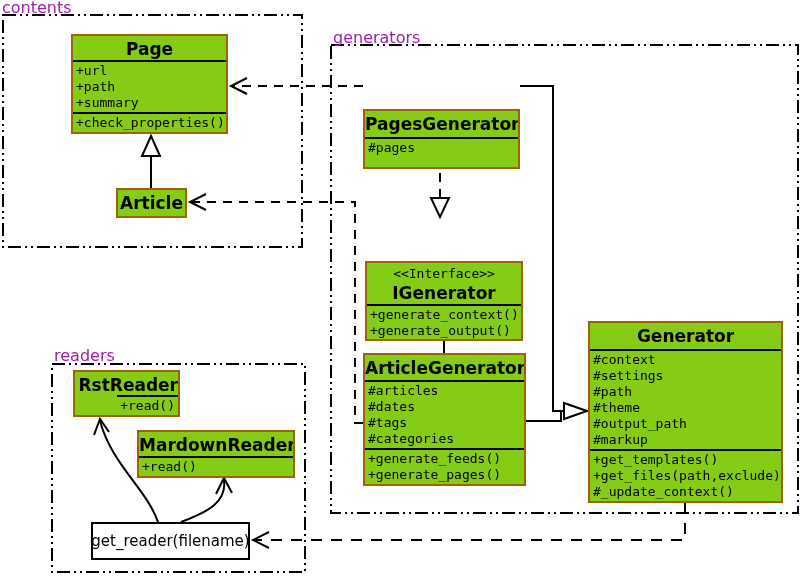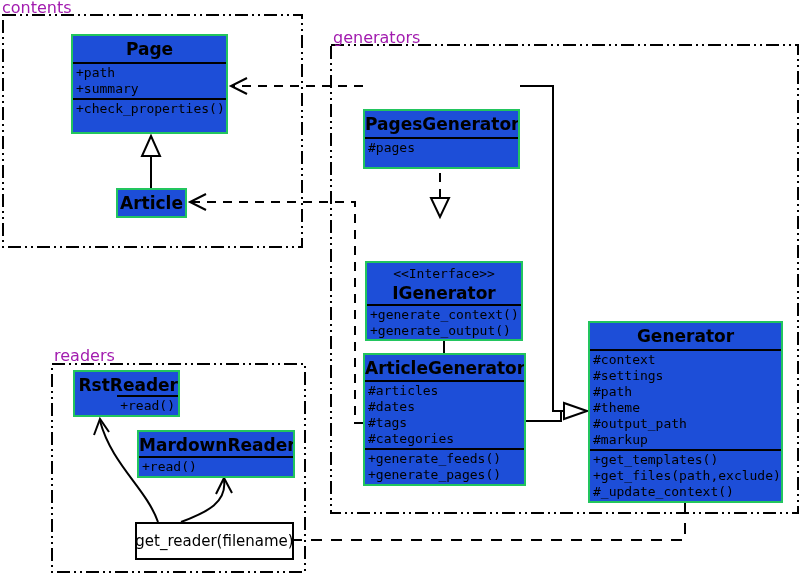--- a/index.html
+++ b/index.html
@@ -17,22 +17,22 @@
     position:absolute;
     font-size:16px;
     line-height:16px;
     color:#a21caf;
     white-space:nowrap;
   }
 
   .uml-class{
     position:absolute;
     box-sizing:border-box;
-    background:#1d4ed8;
-    border:2px solid #22c55e;
+    background:#84cc16;
+    border:2px solid #a16207;
     display:flex;
     flex-direction:column;
   }
   .uml-title{
     font-weight:bold;
     font-size:17px;
     line-height:26px;
     text-align:center;
     white-space:nowrap;
     overflow:hidden;
@@ -134,20 +134,21 @@
     </g>
   </svg>
 
   <div class="pkg-label" style="left:2px;top:0px;">contents</div>
   <div class="pkg-label" style="left:333px;top:30px;">generators</div>
   <div class="pkg-label" style="left:54px;top:348px;text-align:center;">readers</div>
 
   <div class="uml-class" style="left:71px;top:34px;width:157px;height:100px;">
     <div class="uml-title">Page</div>
     <div class="uml-sec">
+      <div>+url</div>
       <div>+path</div>
       <div>+summary</div>
     </div>
     <div class="uml-sec">
       <div>+check_properties()</div>
     </div>
   </div>
 
   <div class="uml-class" style="left:116px;top:188px;width:71px;height:30px;">
     <div class="uml-title">Article</div>
@@ -209,15 +210,15 @@
     </div>
   </div>
 
   <div class="uml-class" style="left:137px;top:430px;width:158px;height:48px;">
     <div class="uml-title">MardownReader</div>
     <div class="uml-sec">
       <div>+read()</div>
     </div>
   </div>
 
-  <div class="plain-box" style="left:91px;top:522px;width:159px;height:38px;margin-left:44px;">get_reader(filename)</div>
+  <div class="plain-box" style="left:91px;top:522px;width:159px;height:38px;">get_reader(filename)</div>
 
 </div>
 
 </body></html>

